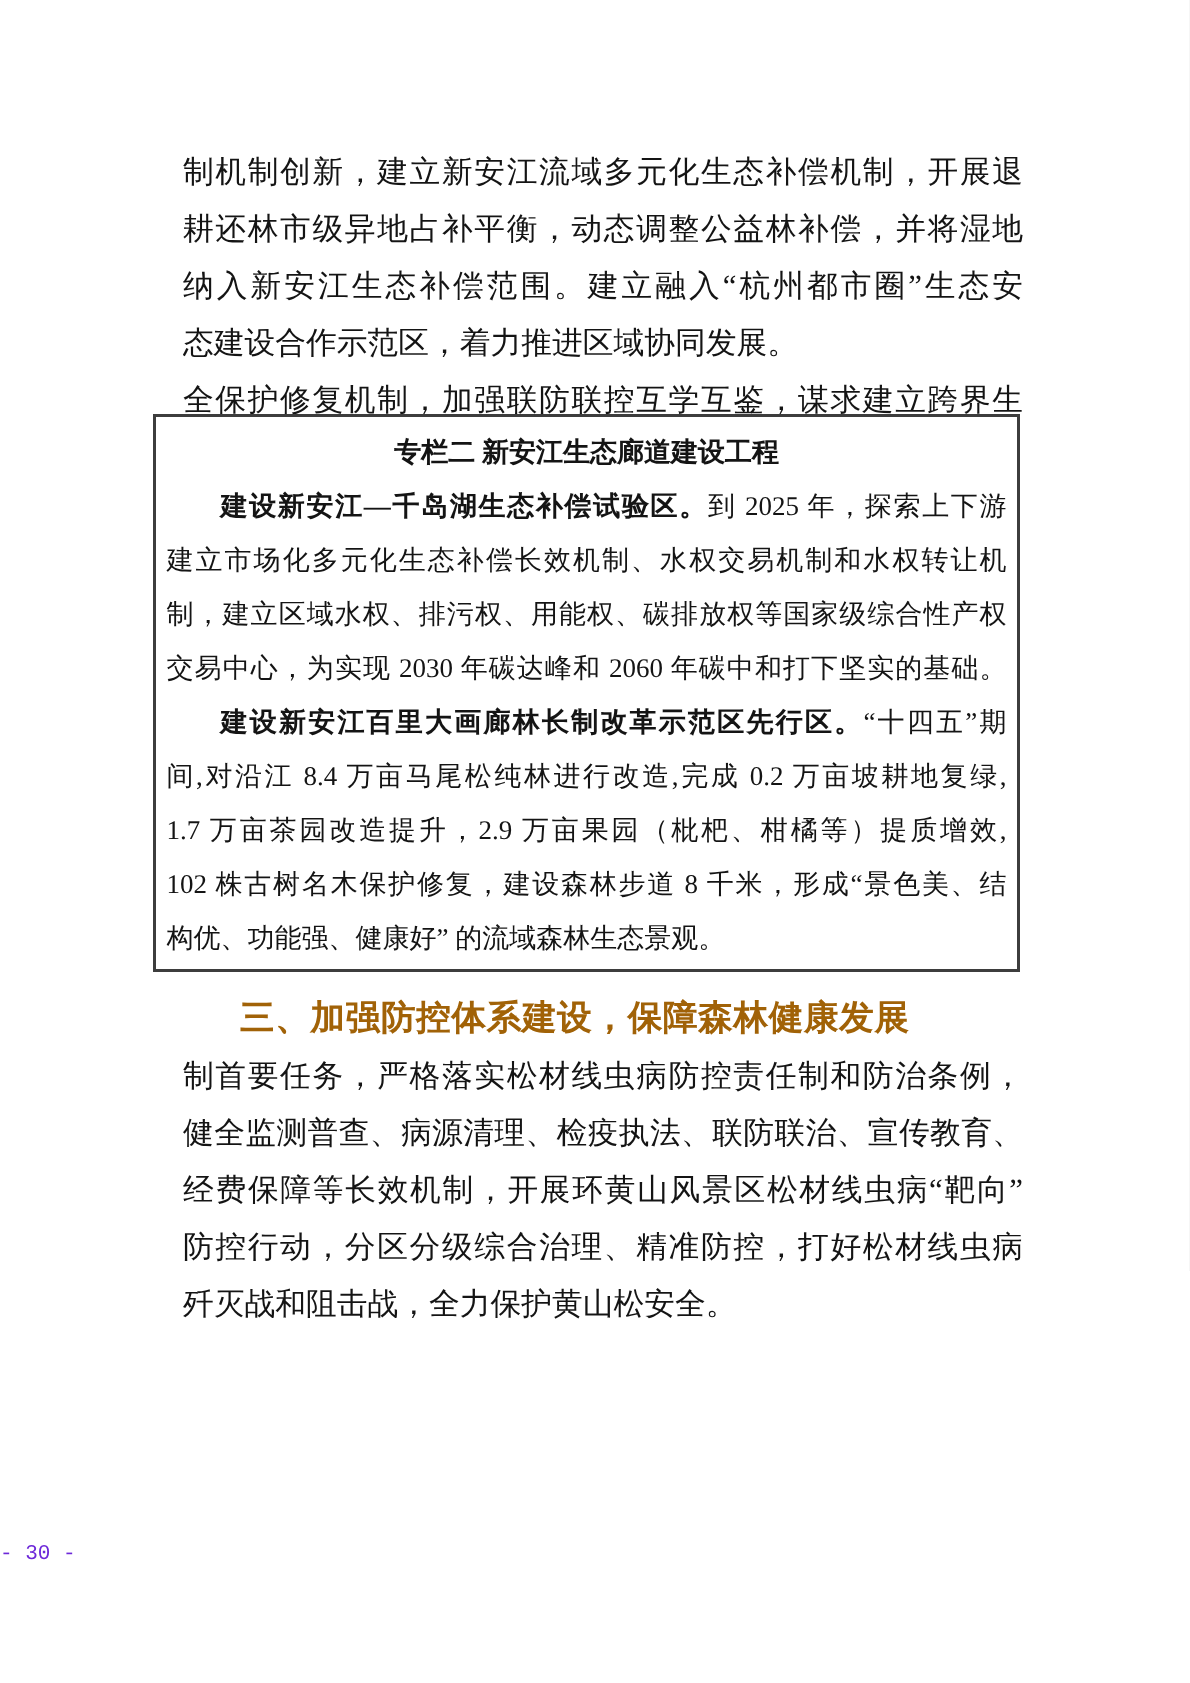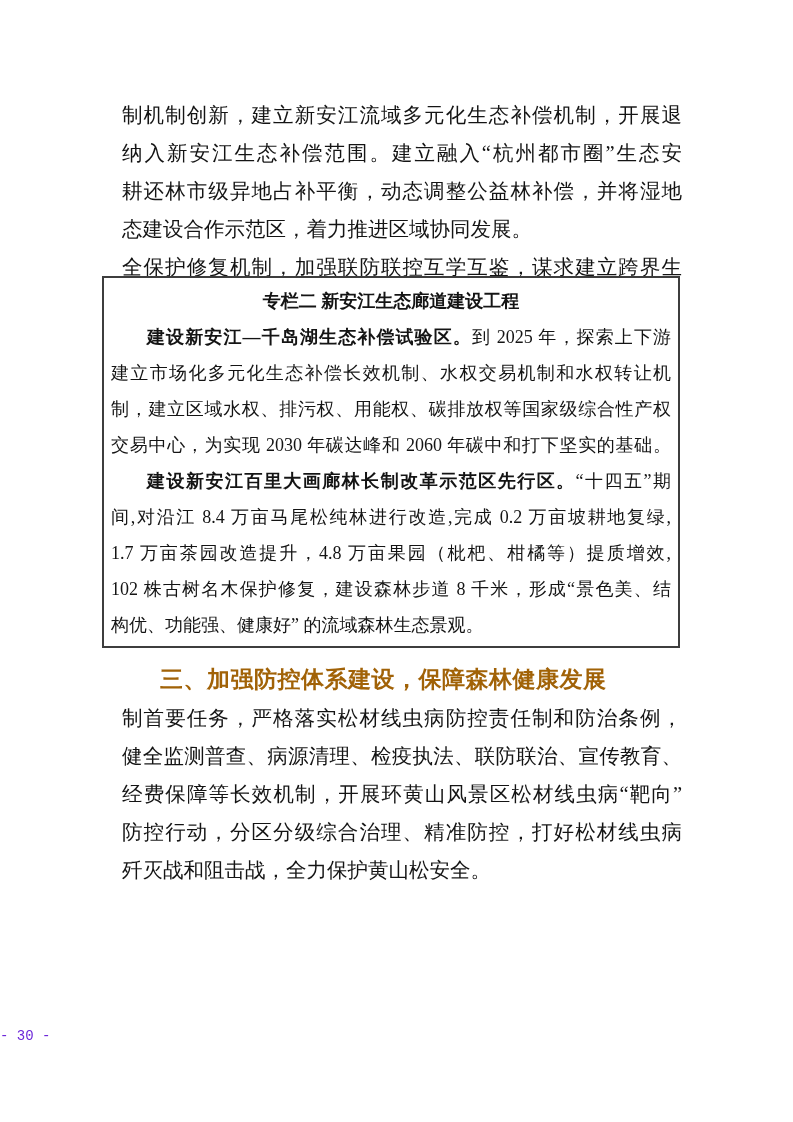--- a/index.html
+++ b/index.html
@@ -91,37 +91,37 @@
     font-family: Liberation Mono, monospace;
   }
 </style>
 </head>
 <body>
 
 <div class="page">
 
   <div class="para p1">
     <div class="ln j">制机制创新，建立新安江流域多元化生态补偿机制，开展退</div>
+    <div class="ln j">耕还林市级异地占补平衡，动态调整公益林补偿，并将湿地</div>
     <div class="ln j">纳入新安江生态补偿范围。建立融入“杭州都市圈”生态安</div>
-    <div class="ln j">耕还林市级异地占补平衡，动态调整公益林补偿，并将湿地</div>
     <div class="ln">态建设合作示范区，着力推进区域协同发展。</div>
     <div class="ln j">全保护修复机制，加强联防联控互学互鉴，谋求建立跨界生</div>
   </div>
 
   <div class="callout">
     <div class="ln callout-title">专栏二 新安江生态廊道建设工程</div>
 
     <div class="ln j ind"><span class="b">建设新安江—千岛湖生态补偿试验区。</span><span>到 2025 年，探索上下游</span></div>
     <div class="ln j">建立市场化多元化生态补偿长效机制、水权交易机制和水权转让机</div>
     <div class="ln j">制，建立区域水权、排污权、用能权、碳排放权等国家级综合性产权</div>
     <div class="ln j">交易中心，为实现 2030 年碳达峰和 2060 年碳中和打下坚实的基础。</div>
 
     <div class="ln j ind"><span class="b">建设新安江百里大画廊林长制改革示范区先行区。</span><span>“十四五”期</span></div>
     <div class="ln j">间,对沿江 8.4 万亩马尾松纯林进行改造,完成 0.2 万亩坡耕地复绿,</div>
-    <div class="ln j">1.7 万亩茶园改造提升，4.8 万亩果园（枇杷、柑橘等）提质增效,</div>
+    <div class="ln j">1.7 万亩茶园改造提升，2.9 万亩果园（枇杷、柑橘等）提质增效,</div>
     <div class="ln j">102 株古树名木保护修复，建设森林步道 8 千米，形成“景色美、结</div>
     <div class="ln">构优、功能强、健康好” 的流域森林生态景观。</div>
   </div>
 
   <h2 class="heading">三、加强防控体系建设，保障森林健康发展</h2>
 
   <div class="para p2">
     <div class="ln j">制首要任务，严格落实松材线虫病防控责任制和防治条例，</div>
     <div class="ln j">健全监测普查、病源清理、检疫执法、联防联治、宣传教育、</div>
     <div class="ln j">经费保障等长效机制，开展环黄山风景区松材线虫病“靶向”</div>

